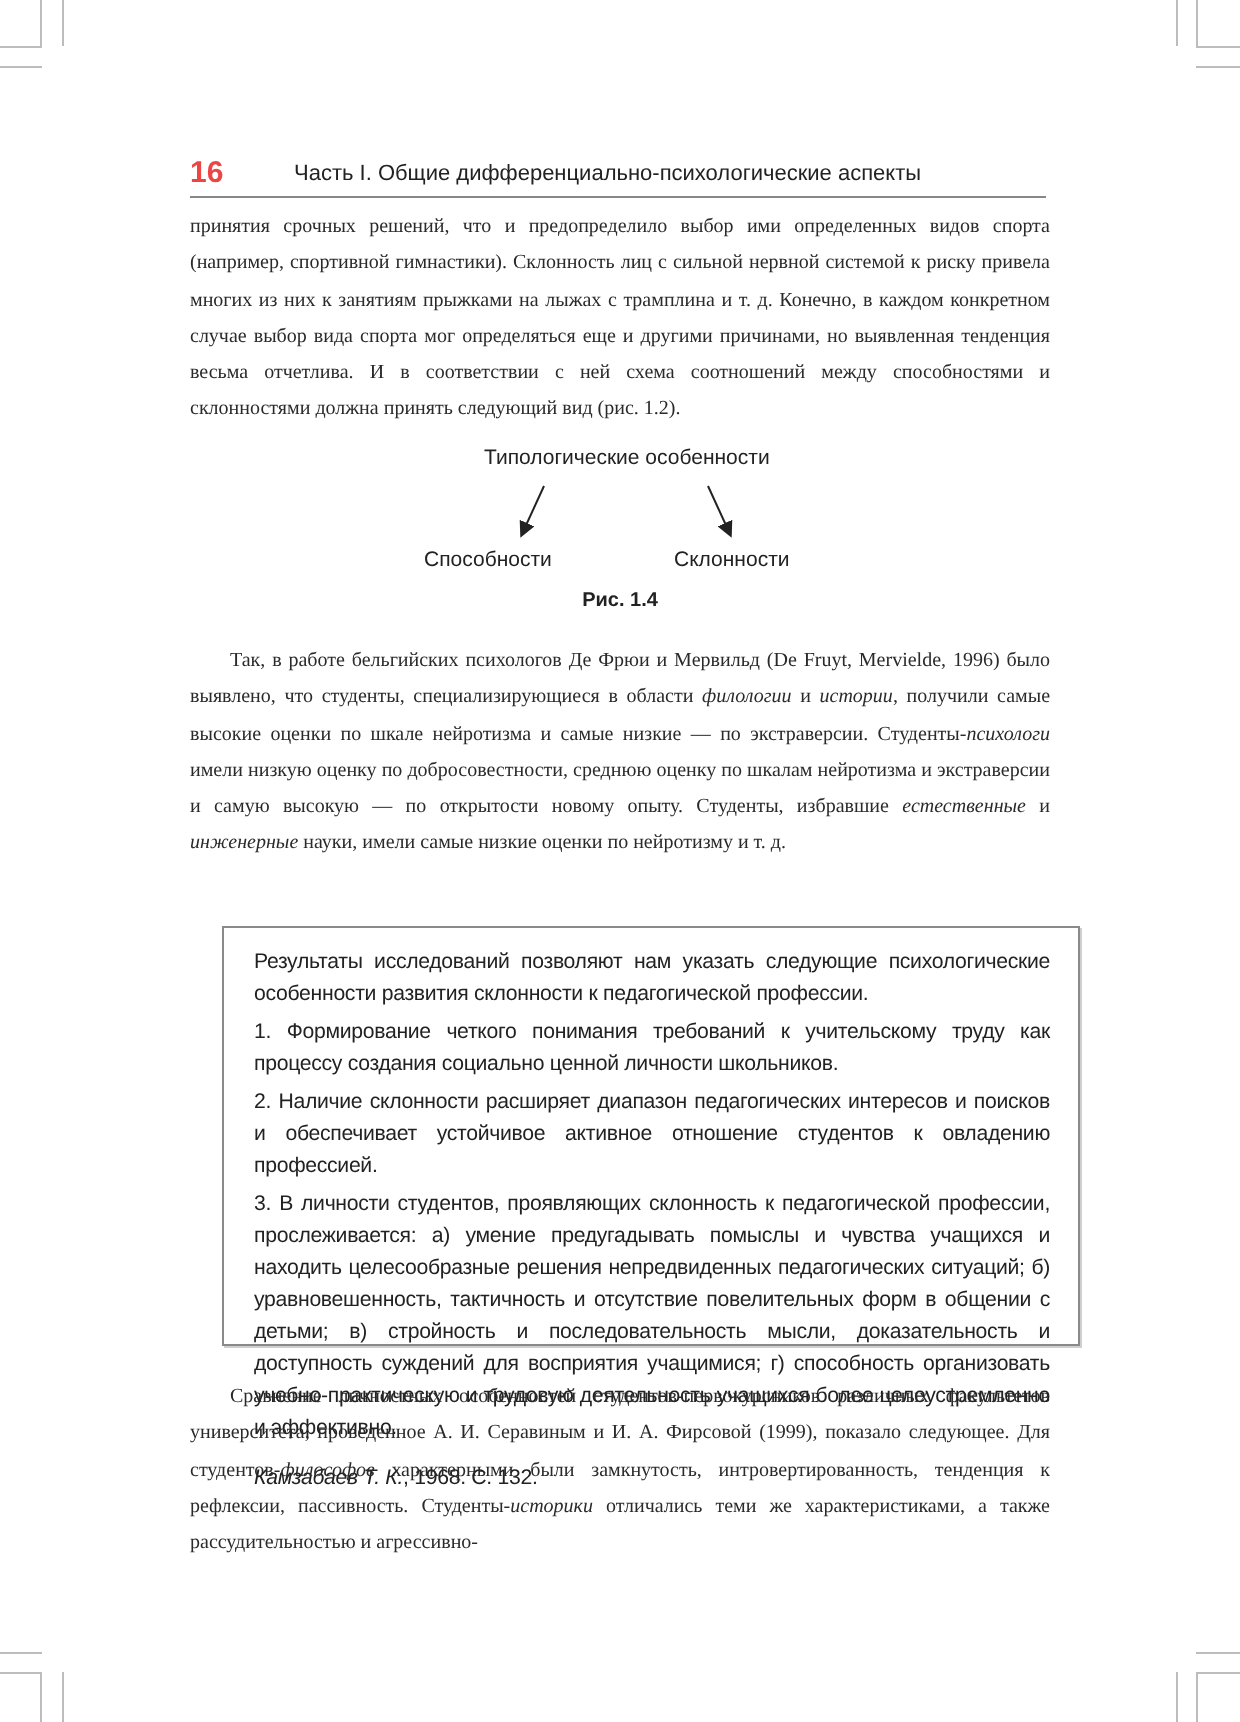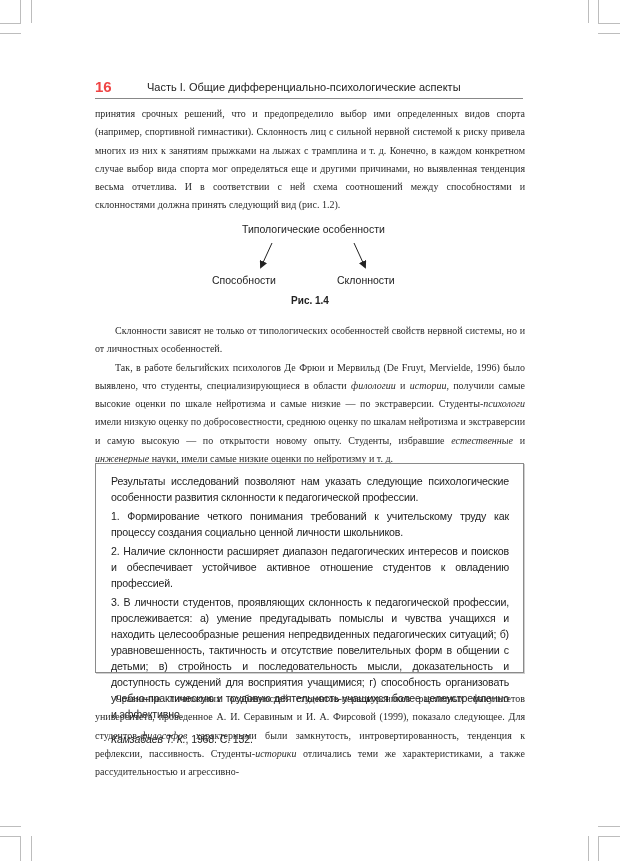--- a/index.html
+++ b/index.html
@@ -25,21 +25,21 @@
     text-align: justify; color: #2a2a2a;
   }
   .body-text p { margin: 0; }
   .indent { text-indent: 20px; }
   .diagram { position: absolute; left: 210px; top: 220px; width: 200px; height: 90px;
     font-family: "Liberation Sans", sans-serif; font-size: 10.5px; color: #222; }
   .diagram .lbl { position: absolute; white-space: nowrap; }
   .caption { position: absolute; left: 0; width: 200px; text-align: center; top: 75px;
     font-weight: bold; font-size: 10px; }
   .box {
-    position: absolute; left: 95px; top: 463px; width: 429px; height: 210px;
+    position: absolute; left: 111px; top: 463px; width: 429px; height: 210px;
     border: 1px solid #8a8a8a; box-sizing: border-box;
     box-shadow: 1px 1px 0 #cfcfcf;
     font-family: "Liberation Sans", sans-serif; font-size: 10.6px; line-height: 16px;
     color: #222; padding: 9px 14px 0 15px;
   }
   .box p { margin: 0 0 3px 0; text-align: justify; letter-spacing: -0.15px; }
   .box .cite { margin-top: 9px; }
   .box em { font-style: italic; }
 </style>
 </head>
@@ -84,21 +84,20 @@
     </defs>
     <line x1="62" y1="23" x2="51" y2="47" stroke="#222" stroke-width="1" marker-end="url(#ah)"></line>
     <line x1="144" y1="23" x2="155" y2="47" stroke="#222" stroke-width="1" marker-end="url(#ah)"></line>
   </svg>
   <span class="lbl" style="left:2px;top:54px;">Способности</span>
   <span class="lbl" style="left:127px;top:54px;">Склонности</span>
   <div class="caption">Рис. 1.4</div>
 </div>
 
 <div class="body-text" style="top:322px;">
-  <p class="indent">Склонности зависят не только от типологических особенностей свойств нервной системы, но и от личностных особенностей.</p>
   <p class="indent"><span>Так, в работе бельгийских психологов Де Фрюи и Мервильд (De Fruyt, Mervielde, 1996) было выявлено, что студенты, специализирующиеся в области </span><em>филологии</em><span> и </span><em>истории</em><span>, получили самые высокие оценки по шкале нейротизма и самые низкие — по экстраверсии. Студенты-</span><em>психологи</em><span> имели низкую оценку по добросовестности, среднюю оценку по шкалам нейротизма и экстраверсии и самую высокую — по открытости новому опыту. Студенты, избравшие </span><em>естественные</em><span> и </span><em>инженерные</em><span> науки, имели самые низкие оценки по нейротизму и т. д.</span></p>
 </div>
 
 <div class="box">
   <p>Результаты исследований позволяют нам указать следующие психологические особенности развития склонности к педагогической профессии.</p>
   <p>1. Формирование четкого понимания требований к учительскому труду как процессу создания социально ценной личности школьников.</p>
   <p>2. Наличие склонности расширяет диапазон педагогических интересов и поисков и обеспечивает устойчивое активное отношение студентов к овладению профессией.</p>
   <p>3. В личности студентов, проявляющих склонность к педагогической профессии, прослеживается: а) умение предугадывать помыслы и чувства учащихся и находить целесообразные решения непредвиденных педагогических ситуаций; б) уравновешенность, тактичность и отсутствие повелительных форм в общении с детьми; в) стройность и последовательность мысли, доказательность и доступность суждений для восприятия учащимися; г) способность организовать учебно-практическую и трудовую деятельность учащихся более целеустремленно и эффективно.</p>
   <p class="cite"><em>Камзабаев Т. К.</em><span>, 1968. С. 132.</span></p>
 </div>

